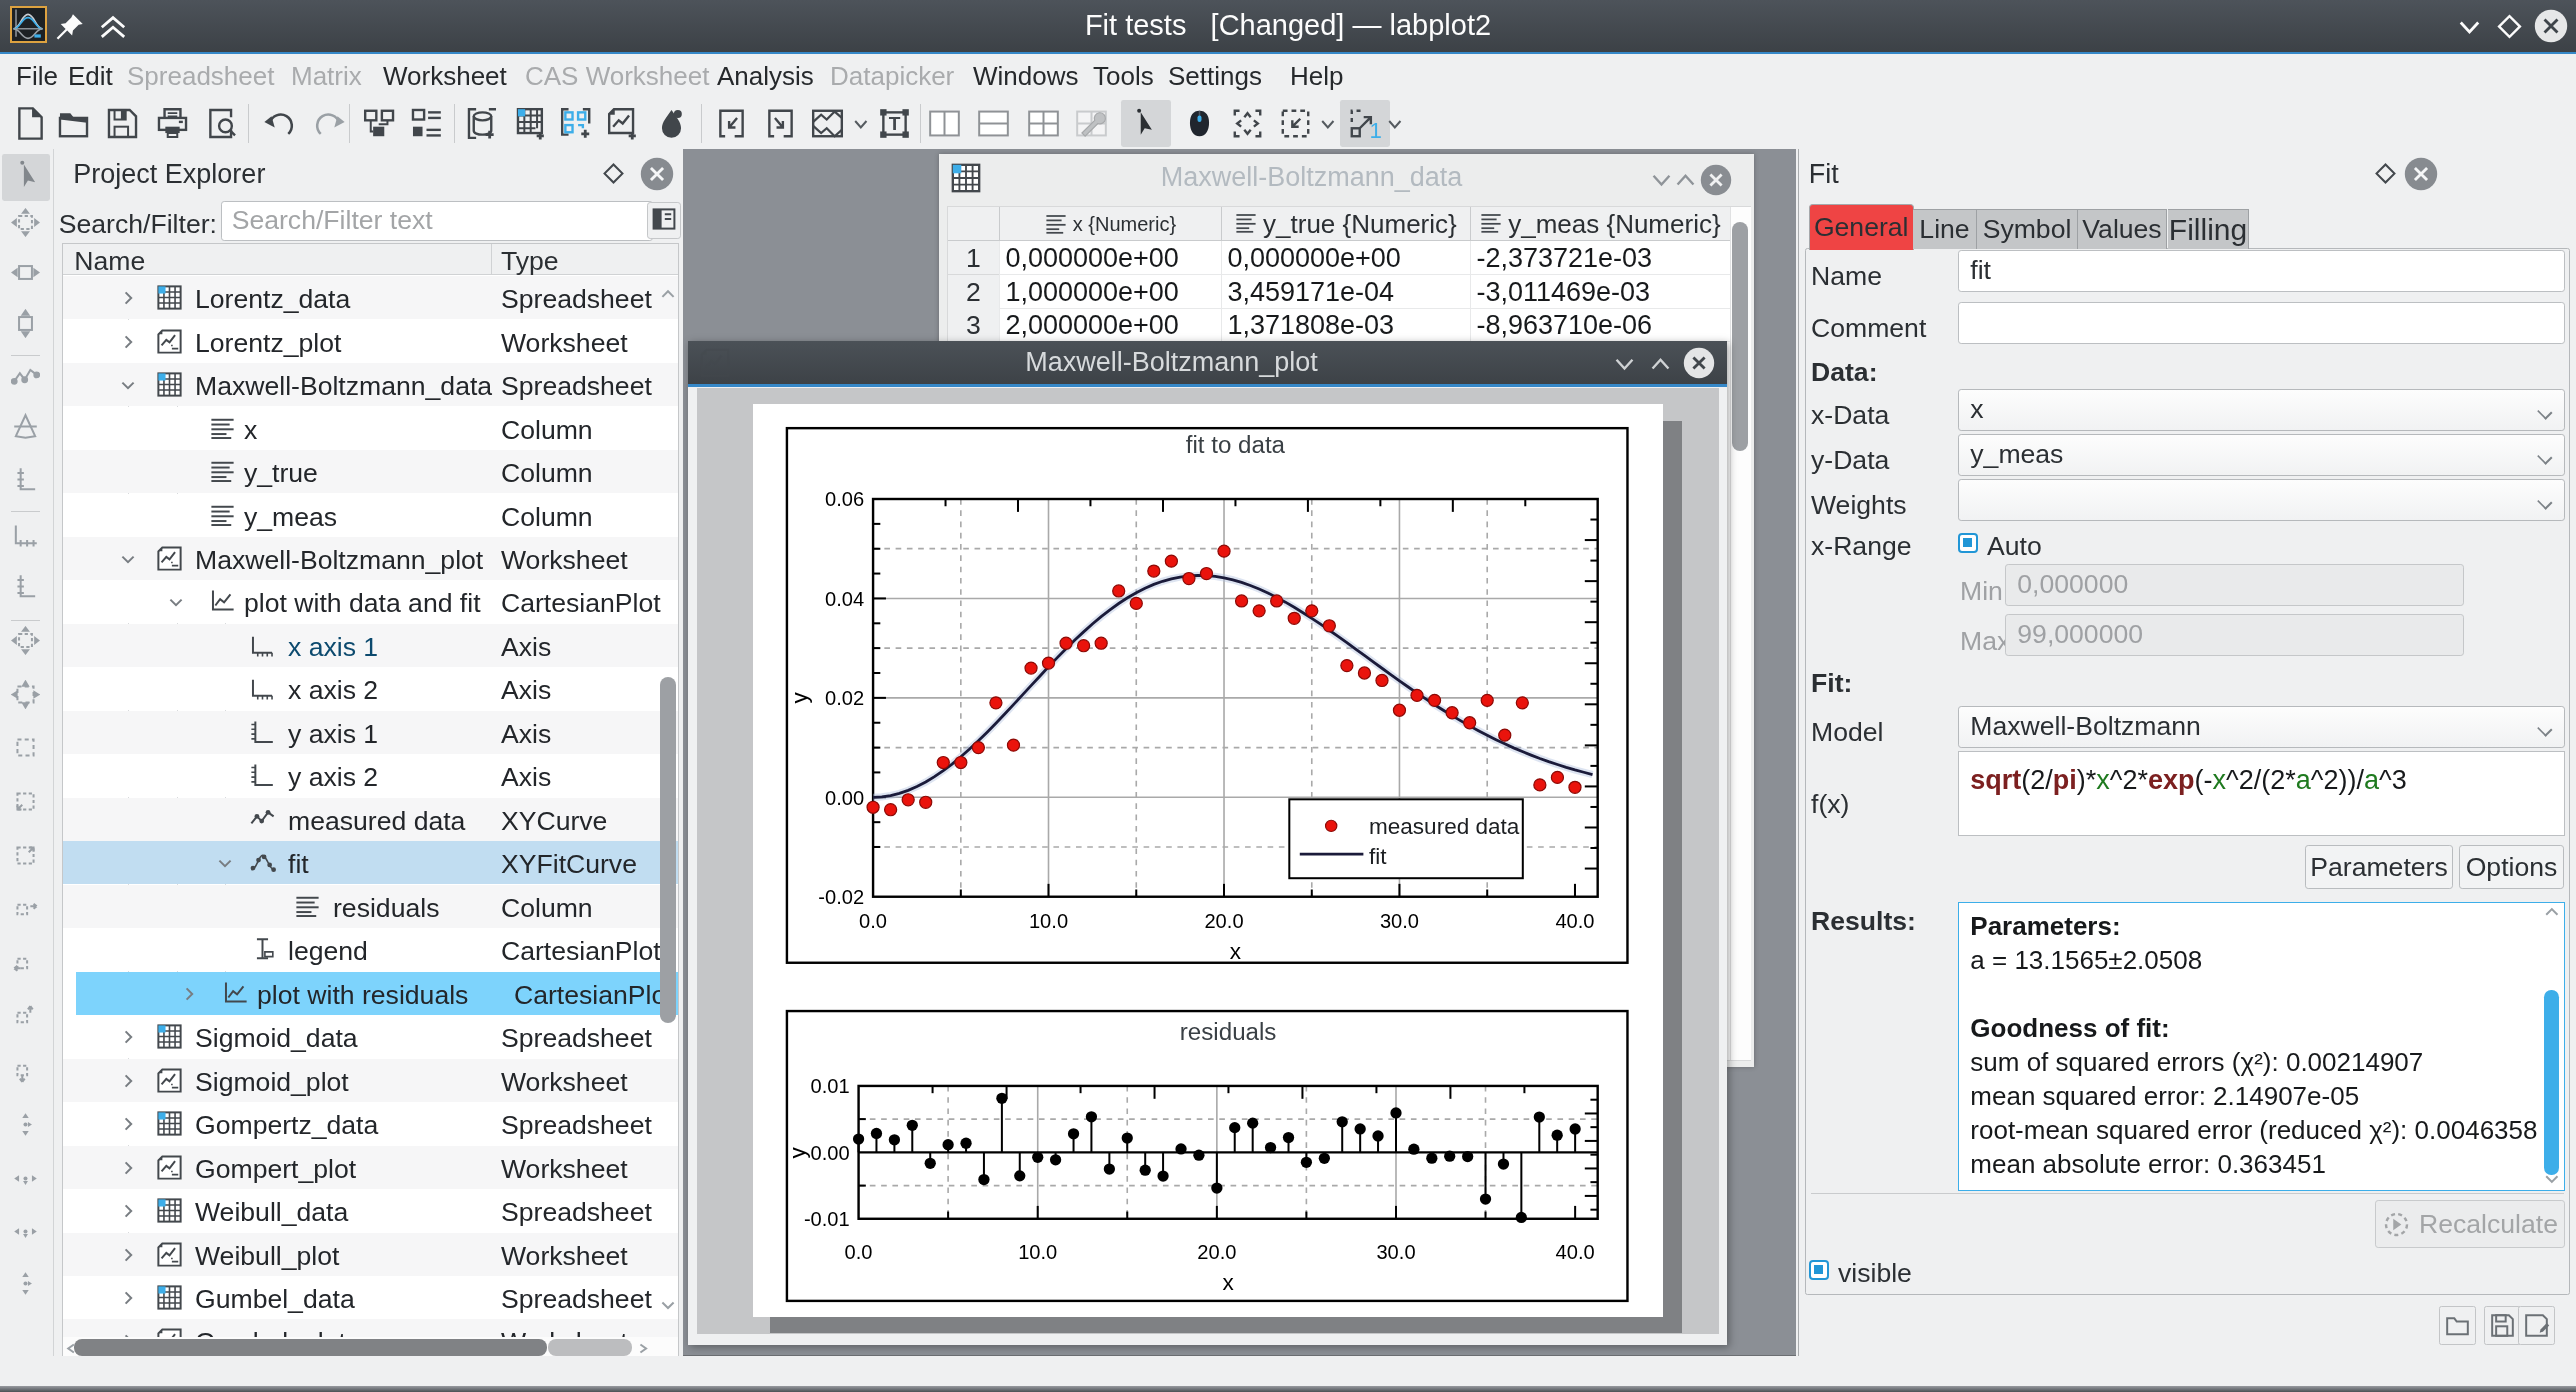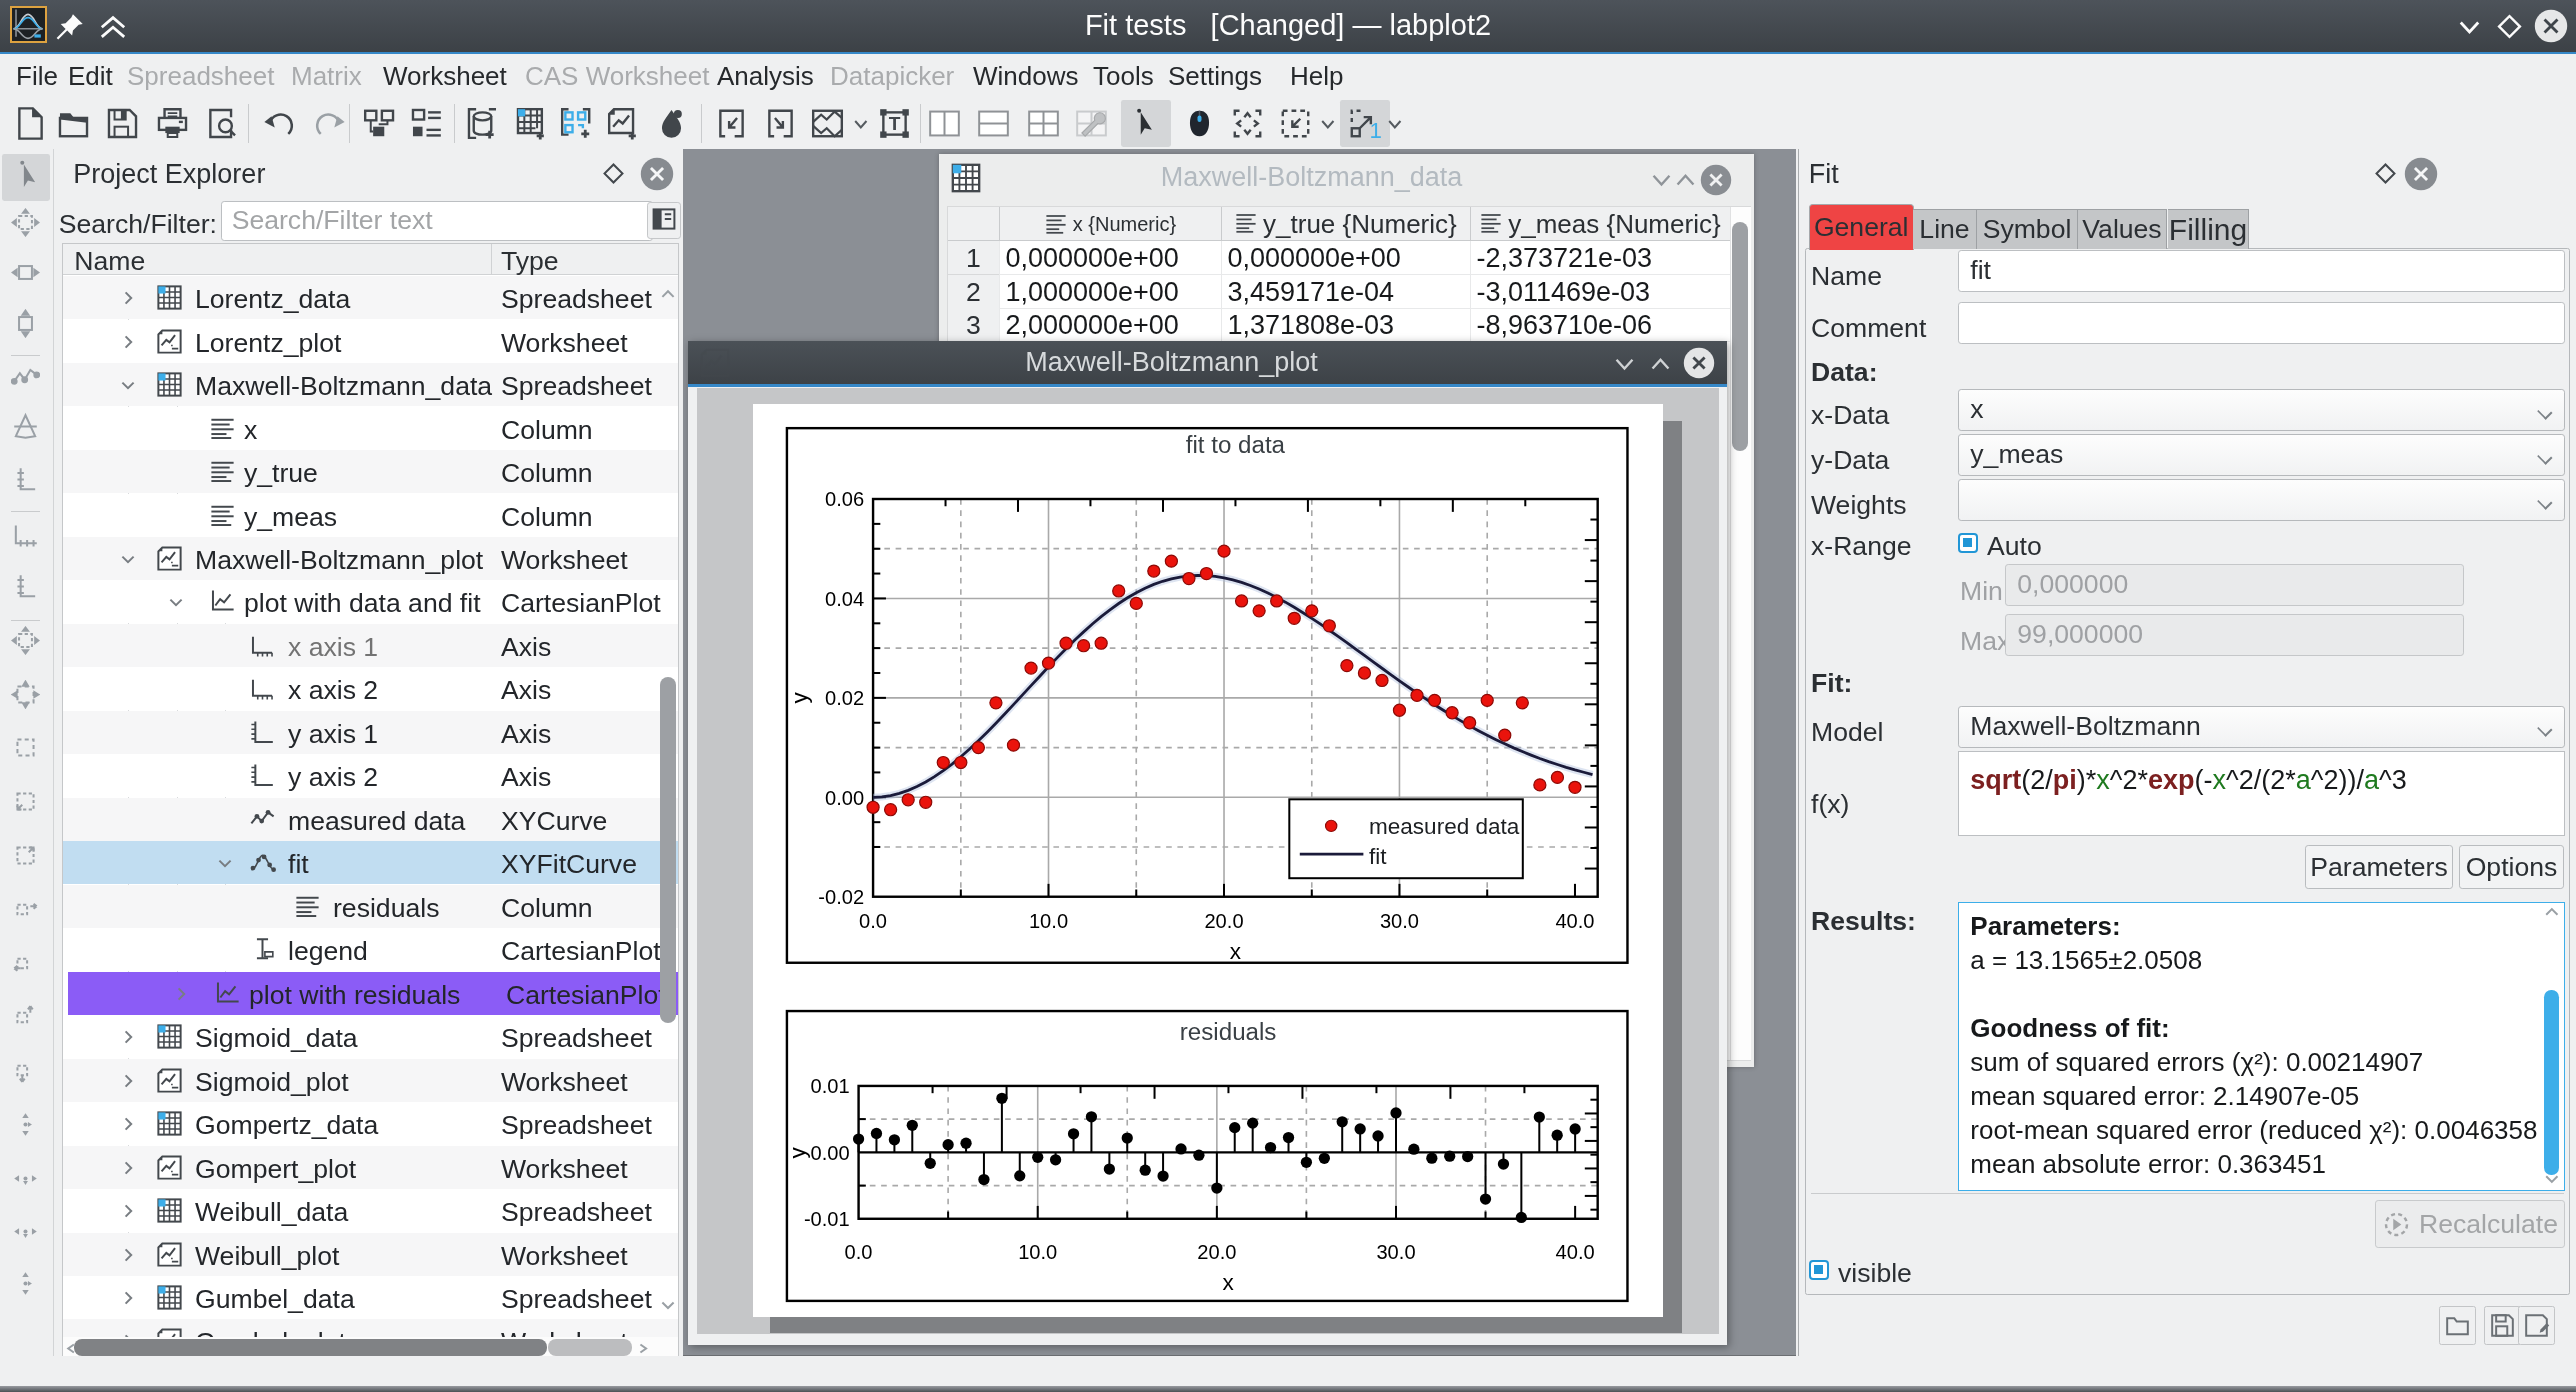--- a/index.html
+++ b/index.html
@@ -489,21 +489,21 @@
             <path d="M8 22 l6 -8 5 4 8 -10" fill="none" stroke="#43484d" stroke-width="2.5"></path>
           </svg></div>
         <span class="abs" style="left:181px;top:8px;font-size:26.6px;color:#23262a">plot with data and fit</span>
         <span class="abs" style="left:438px;top:8px;font-size:26.6px;color:#23262a">CartesianPlot</span>
       </div>
       <div class="abs" style="left:0;top:380px;width:616px;height:43px;background:#f6f6f7">
         <div class="abs" style="left:186px;top:8px"><svg width="27" height="27" viewBox="0 0 34 34" style="">
             <path d="M5 6 v20 h24" fill="none" stroke="#43484d" stroke-width="2.5"></path>
             <path d="M11 26 v5 M17 26 v5 M23 26 v5 M29 26 v5" stroke="#43484d" stroke-width="2"></path>
           </svg></div>
-        <span class="abs" style="left:225px;top:8px;font-size:26.6px;color:#737373">x axis 1</span>
+        <span class="abs" style="left:225px;top:8px;font-size:26.6px;color:#0c4a6e">x axis 1</span>
         <span class="abs" style="left:438px;top:8px;font-size:26.6px;color:#23262a">Axis</span>
       </div>
       <div class="abs" style="left:0;top:423px;width:616px;height:43px;background:#fff">
         <div class="abs" style="left:186px;top:8px"><svg width="27" height="27" viewBox="0 0 34 34" style="">
             <path d="M5 6 v20 h24" fill="none" stroke="#43484d" stroke-width="2.5"></path>
             <path d="M11 26 v5 M17 26 v5 M23 26 v5 M29 26 v5" stroke="#43484d" stroke-width="2"></path>
           </svg></div>
         <span class="abs" style="left:225px;top:8px;font-size:26.6px;color:#23262a">x axis 2</span>
         <span class="abs" style="left:438px;top:8px;font-size:26.6px;color:#23262a">Axis</span>
       </div>
@@ -564,21 +564,21 @@
         <span class="abs" style="left:438px;top:8px;font-size:26.6px;color:#23262a">Column</span>
       </div>
       <div class="abs" style="left:0;top:684px;width:616px;height:43px;background:#fff">
         <div class="abs" style="left:186px;top:8px"><svg width="27" height="27" viewBox="0 0 34 34" style="">
             <path d="M10 4 h14 M17 4 v24 M10 28 h14" stroke="#43484d" stroke-width="2.5" fill="none"></path>
             <path d="M20 20 h10 v6 h-10 z" fill="none" stroke="#43484d" stroke-width="2"></path>
           </svg></div>
         <span class="abs" style="left:225px;top:8px;font-size:26.6px;color:#23262a">legend</span>
         <span class="abs" style="left:438px;top:8px;font-size:26.6px;color:#23262a">CartesianPlotL</span>
       </div>
-      <div class="abs" style="left:5px;top:728px;width:616px;height:43px;background:#8b5cf6">
+      <div class="abs" style="left:13px;top:728px;width:616px;height:43px;background:#7dd3fc">
         <div class="abs" style="left:105px;top:13.7px"><svg width="16" height="16" viewBox="0 0 20 20" style="">
             <path d="M7 3 L14 10 L7 17" stroke="#787d82" stroke-width="2.5" fill="none"></path>
           </svg></div>
         <div class="abs" style="left:146px;top:8px"><svg width="27" height="27" viewBox="0 0 34 34" style="">
             <path d="M5 3 v24 h26" fill="none" stroke="#43484d" stroke-width="2.5"></path>
             <path d="M8 22 l6 -8 5 4 8 -10" fill="none" stroke="#43484d" stroke-width="2.5"></path>
           </svg></div>
         <span class="abs" style="left:181px;top:8px;font-size:26.6px;color:#23262a">plot with residuals</span>
         <span class="abs" style="left:438px;top:8px;font-size:26.6px;color:#23262a">CartesianPlot</span>
       </div>

